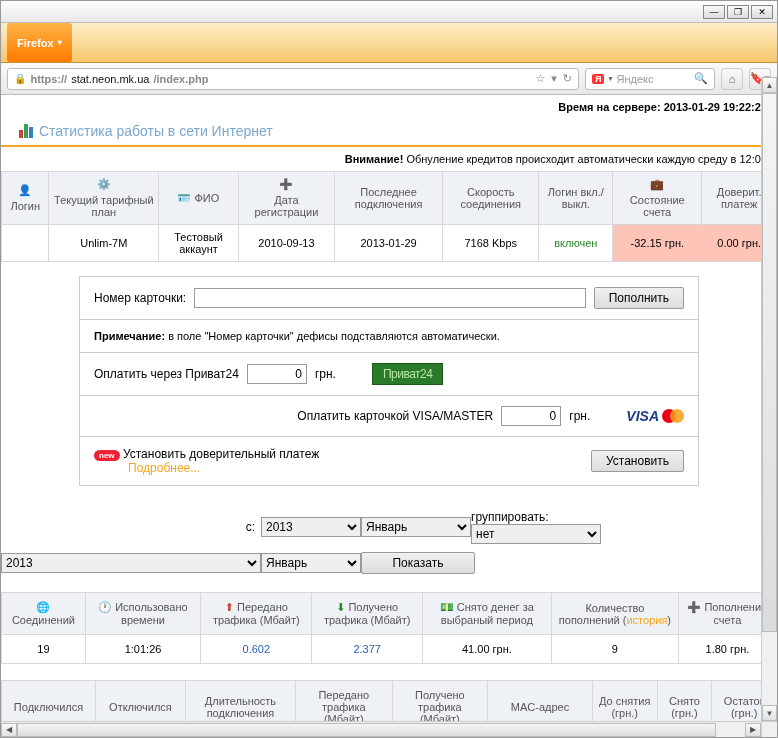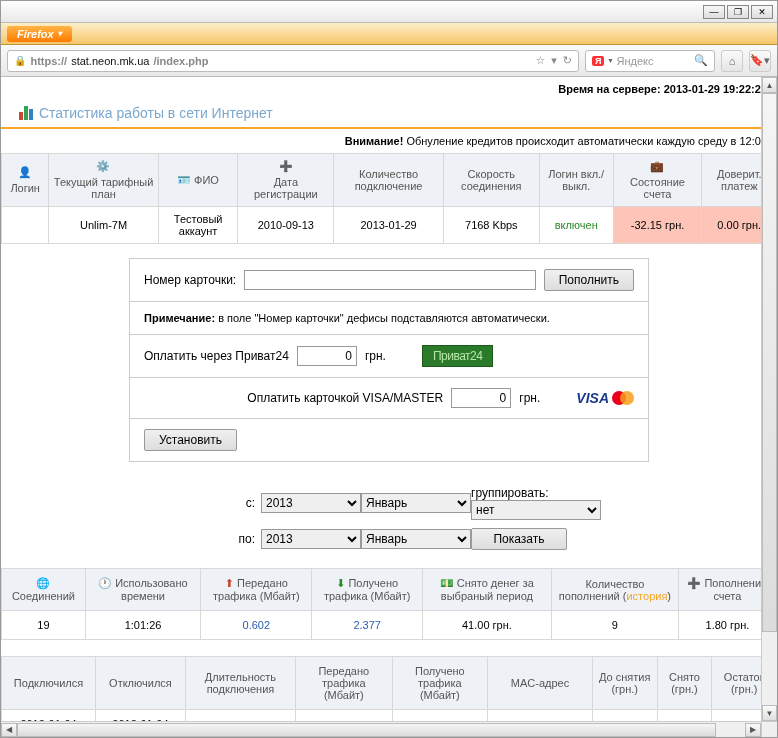--- a/index.html
+++ b/index.html
@@ -3,21 +3,21 @@
 <meta charset="utf-8">
 <style>
 * { box-sizing: border-box; margin: 0; padding: 0; }
 body { font-family: Verdana, sans-serif; font-size: 11px; background: #fff; }
 
 
 .browser-window { width: 778px; height: 738px; border: 1px solid #999; background: #f0f0f0; position: relative; overflow: hidden; }
 .title-bar { height: 22px; background: linear-gradient(#fff,#e8e8e8); border-bottom: 1px solid #bbb; display: flex; align-items: center; justify-content: flex-end; padding: 0 4px; }
 .title-bar .win-btns { display: flex; gap: 2px; }
 .win-btn { width: 22px; height: 14px; border: 1px solid #888; background: linear-gradient(#f8f8f8,#ddd); font-size: 9px; display: flex; align-items: center; justify-content: center; cursor: pointer; }
-.ff-btn-row { height: 22px; background: linear-gradient(#fdeec9,#f6c76b); display: flex; align-items: center; padding-left: 6px; border-bottom: 1px solid #c39431; font-style: italic; }
+.ff-btn-row { height: 40px; background: linear-gradient(#fdeec9,#f6c76b); display: flex; padding-left: 6px; border-bottom: 1px solid #c39431; }
 .ff-btn { background: linear-gradient(#ffb347,#ff7b00); color: #fff; font-weight: bold; padding: 2px 10px; border-radius: 3px; font-size: 11px; display: flex; align-items: center; gap: 4px; cursor: pointer; }
 .ff-btn::after { content: "▾"; font-size: 8px; }
 .addr-bar { height: 32px; background: linear-gradient(#fafafa,#e8e8e8); display: flex; align-items: center; padding: 0 6px; gap: 6px; border-bottom: 1px solid #bbb; }
 .addr-field { flex: 1; height: 22px; border: 1px solid #bbb; border-radius: 3px; background: #fff; display: flex; align-items: center; padding: 0 6px; gap: 4px; font-size: 11px; color: #333; }
 .addr-field .lock { color: #7a7; font-size: 10px; }
 .addr-field .url-dim { color: #888; font-weight: bold; }
 .addr-field .url-host { color: #111; }
 .addr-icons { margin-left: auto; color: #888; display: flex; gap: 6px; }
 .search-field { width: 130px; height: 22px; border: 1px solid #bbb; border-radius: 3px; background: #fff; display: flex; align-items: center; padding: 0 6px; font-size: 11px; color: #999; gap: 4px; }
 .search-field .ya { background: #f33; color: #fff; font-weight: bold; padding: 0 3px; border-radius: 2px; font-size: 9px; }
@@ -38,21 +38,21 @@
 
 table.acct { width: 100%; border-collapse: collapse; }
 table.acct th, table.acct td { border: 1px solid #d8d8d8; padding: 6px 4px; text-align: center; font-size: 11px; font-weight: normal; }
 table.acct th { background: #eef1f5; color: #555; }
 table.acct .th-ic { display: flex; flex-direction: row; align-items: center; justify-content: center; gap: 3px; flex-wrap: wrap; }
 .cell-green { color: #2a8a2a; }
 .cell-red-bg { background: #ffc4b8; }
 
 
 .card-wrap { padding: 14px 0; display: flex; justify-content: center; }
-.card-box { width: 520px; border: 1px solid #ccc; }
+.card-box { width: 620px; border: 1px solid #ccc; }
 .card-row { padding: 10px 14px; border-bottom: 1px solid #ccc; display: flex; align-items: center; gap: 8px; font-size: 12px; }
 .card-row:last-child { border-bottom: none; }
 .card-row.note { font-size: 11px; display: block; }
 .card-row input[type=text] { border: 1px solid #999; height: 20px; padding: 0 4px; font-size: 12px; }
 .btn { background: linear-gradient(#f0f0f0,#ddd); border: 1px solid #999; padding: 3px 14px; font-size: 12px; cursor: pointer; border-radius: 2px; }
 .badge-new { background: #e23; color: #fff; font-size: 8px; font-weight: bold; padding: 1px 5px; border-radius: 7px; }
 .privat-btn { background: #2a7a2a; color: #b6e6a6; font-weight: normal; padding: 3px 10px; border: 1px solid #1a5a1a; font-family: Arial; font-size: 12px; letter-spacing: -0.5px; }
 .visa { display: inline-flex; align-items: center; gap: 3px; font-weight: bold; font-size: 14px; font-style: italic; color: #1a3a8a; }
 .visa .mc { width: 22px; height: 14px; position: relative; }
 .visa .mc::before, .visa .mc::after { content:""; position:absolute; width:14px; height:14px; border-radius:50%; top:0; }
@@ -158,21 +158,21 @@
                 <span>🪪</span>
                 <span>ФИО</span>
               </span>
             </th>
         <th>
               <span class="th-ic">
                 <span>➕</span>
                 <span>Дата регистрации</span>
               </span>
             </th>
-        <th>Количество подключение</th>
+        <th>Последнее подключения</th>
         <th>Скорость соединения</th>
         <th>Логин вкл./выкл.</th>
         <th>
               <span class="th-ic">
                 <span>💼</span>
                 <span>Состояние счета</span>
               </span>
             </th>
         <th>Доверит. платеж</th>
       </tr>
@@ -211,36 +211,40 @@
           <span>Оплатить карточкой VISA/MASTER</span>
           <input type="text" style="width: 60px; text-align: right;" value="0">
           <span>грн.</span>
           <span style="width:20px"></span>
           <span class="visa">
               <span>VISA</span>
               <span class="mc"></span>
             </span>
         </div>
         <div class="card-row">
+          <div style="flex:1">
+            <span class="badge-new">new</span>
+            <span>Установить доверительный платеж</span><br>
+            <span class="link-orange" style="margin-left:34px">Подробнее...</span>
+          </div>
           <button class="btn">Установить</button>
         </div>
       </div>
     </div>
 
     <div class="filter">
       <label>с:</label>
       <select><option>2013</option></select>
       <select><option>Январь</option></select>
       <div><span>группировать:</span>
         <select style="width:130px"><option>нет</option></select>
       </div>
-      <label>по:</label>
       <select><option>2013</option></select>
       <select><option>Январь</option></select>
-      <div><button class="btn" style="width:96px">Показать</button></div>
+      <div><button class="btn" style="width:114px">Показать</button></div>
     </div>
 
     <table class="stats">
       <tbody>
           <tr>
         <th><span>🌐</span> <span>Соединений</span></th>
         <th><span>🕐</span> <span>Использовано времени</span></th>
         <th><span style="color:#c43">⬆</span> <span>Передано трафика (Мбайт)</span></th>
         <th><span style="color:#2a8a2a">⬇</span> <span>Получено трафика (Мбайт)</span></th>
         <th><span>💵</span> <span>Снято денег за выбраный период</span></th>

